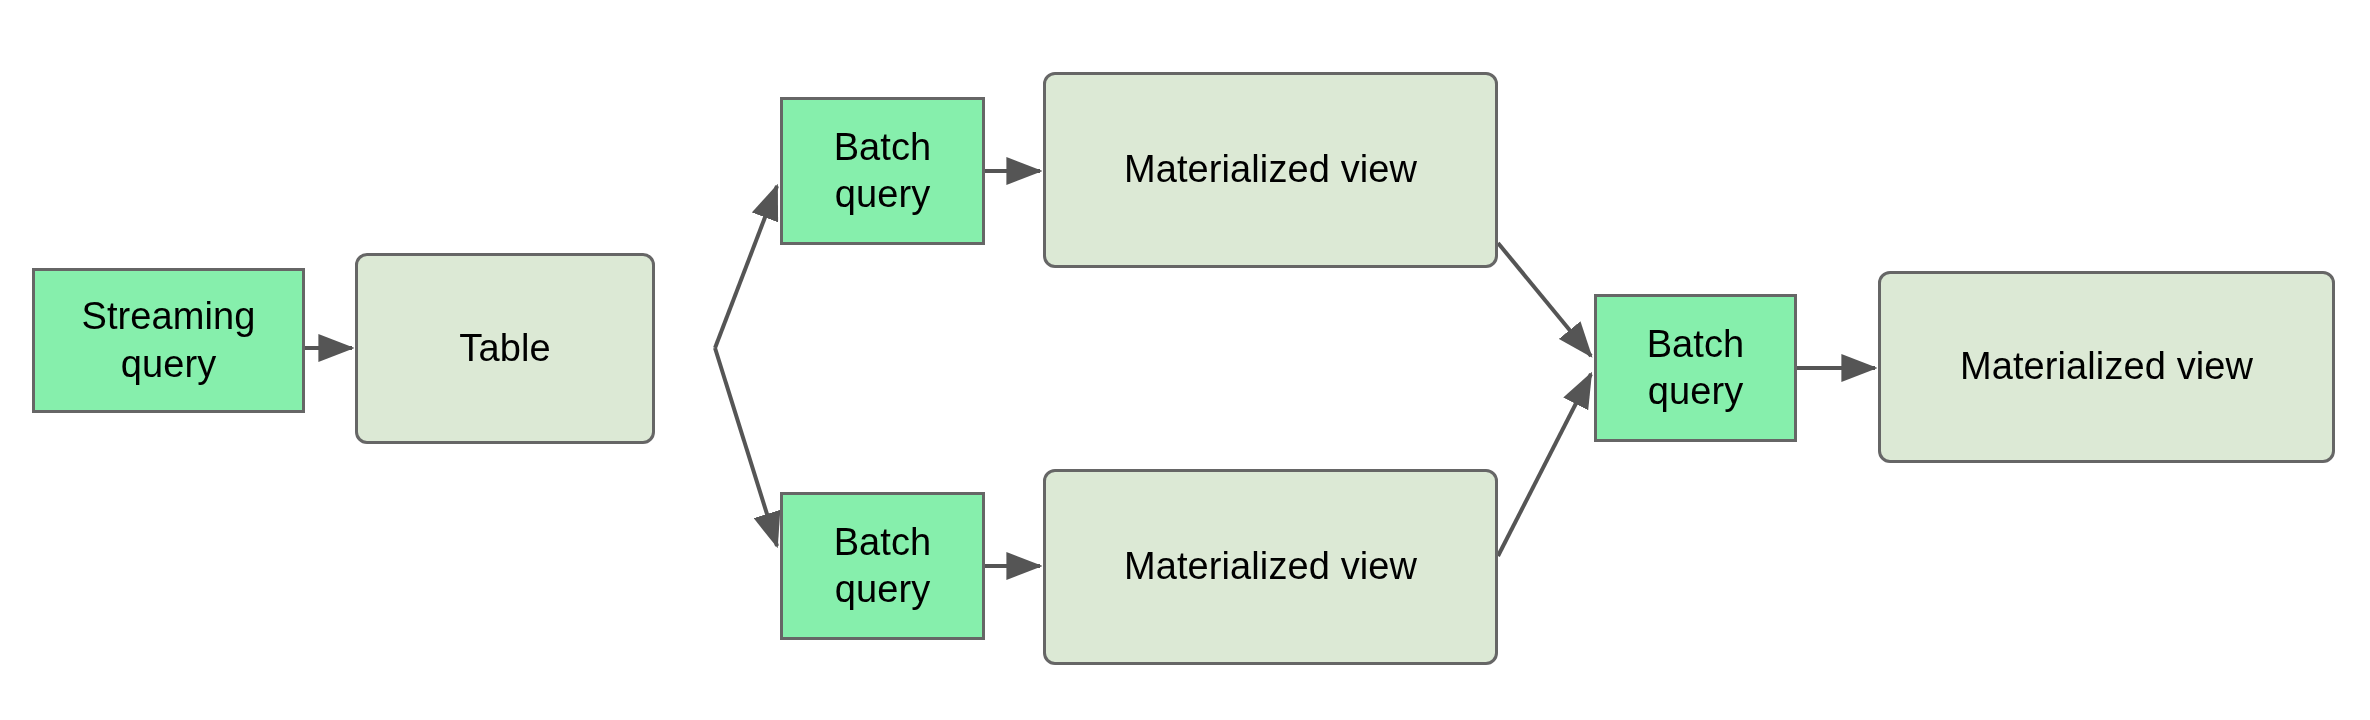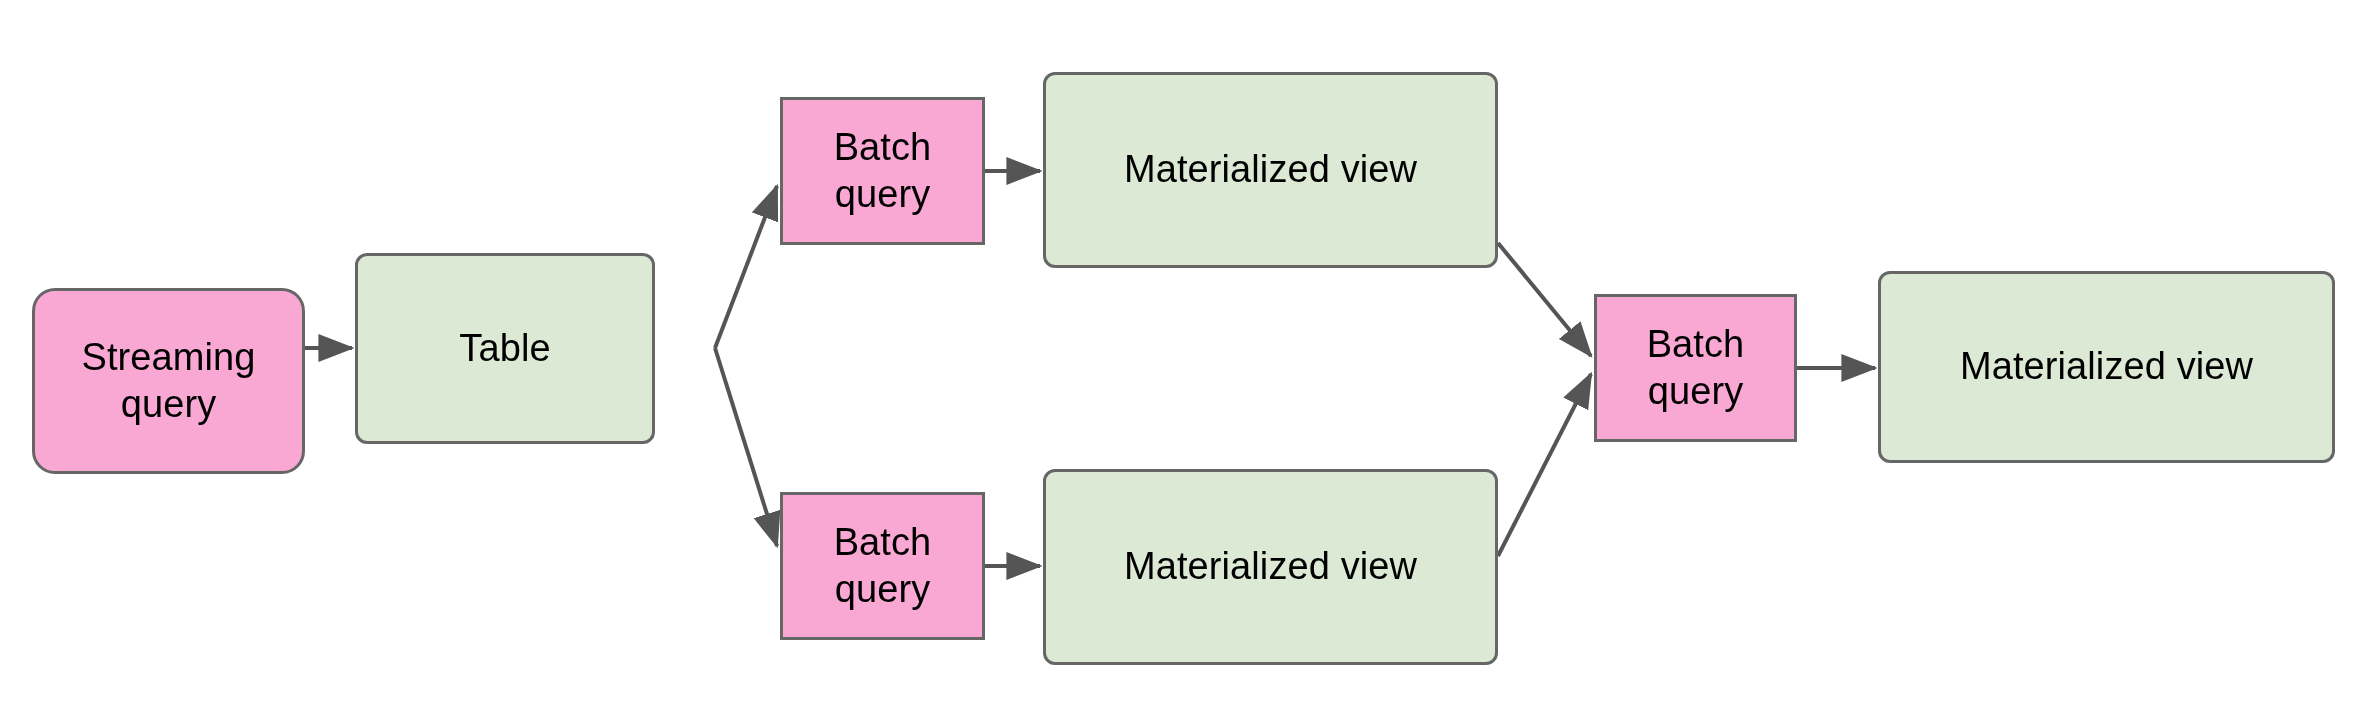--- a/index.html
+++ b/index.html
@@ -35,21 +35,21 @@
     justify-content: center;
     text-align: center;
     color: #000000;
     font-size: 38px;
     line-height: 1.24;
     letter-spacing: 0.1px;
     border: 3px solid #666666;
     z-index: 2;
   }
   .node-process {
-    background: #f9a8d4;
+    background: #86efac;
     border-radius: 0;
   }
   .node-store {
     background: #dce9d5;
     border-radius: 12px;
   }
   .node-label {
     display: block;
     white-space: pre-line;
     padding: 0 6px;
@@ -93,21 +93,21 @@
 
     <g>
       <line x1="1498" y1="556" x2="1591" y2="374" stroke="#555555" stroke-width="4" marker-end="url(#arrowhead)"></line>
     </g>
 
     <g>
       <line x1="1797" y1="368" x2="1875" y2="368" stroke="#555555" stroke-width="4" marker-end="url(#arrowhead)"></line>
     </g>
   </svg>
 
-  <div class="node node-process" style="left: 32px; top: 288px; width: 273px; height: 186px; border-radius: 23px;">
+  <div class="node node-process" style="left: 32px; top: 268px; width: 273px; height: 145px;">
     <span class="node-label">Streaming
 query</span>
   </div>
 
   <div class="node node-store" style="left: 355px; top: 253px; width: 300px; height: 191px;">
     <span class="node-label">Table</span>
   </div>
 
   <div class="node node-process" style="left: 780px; top: 97px; width: 205px; height: 148px;">
     <span class="node-label">Batch

